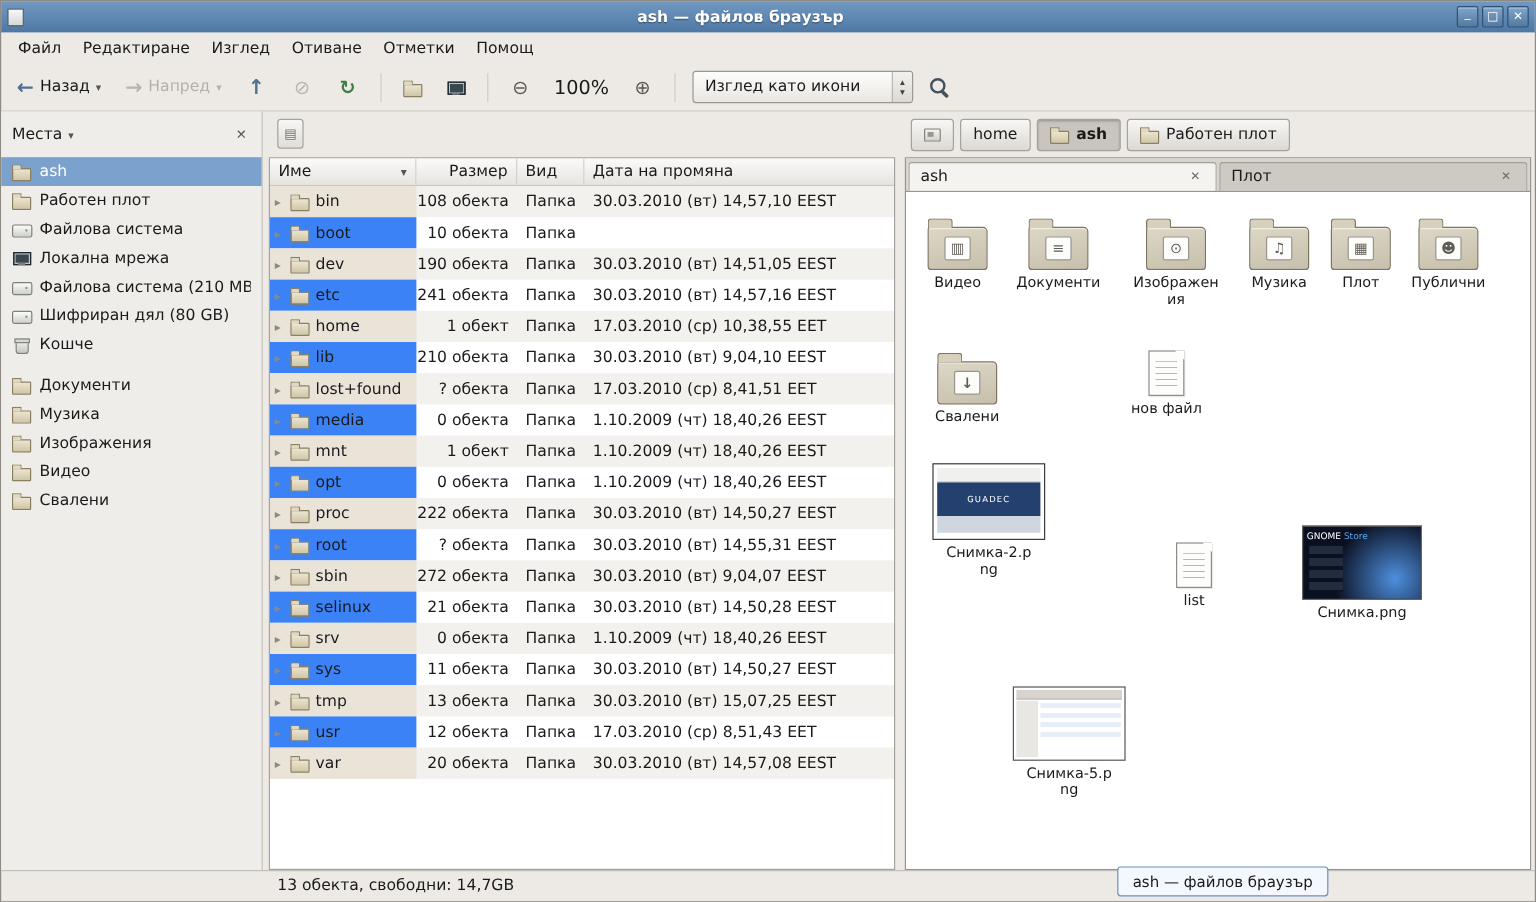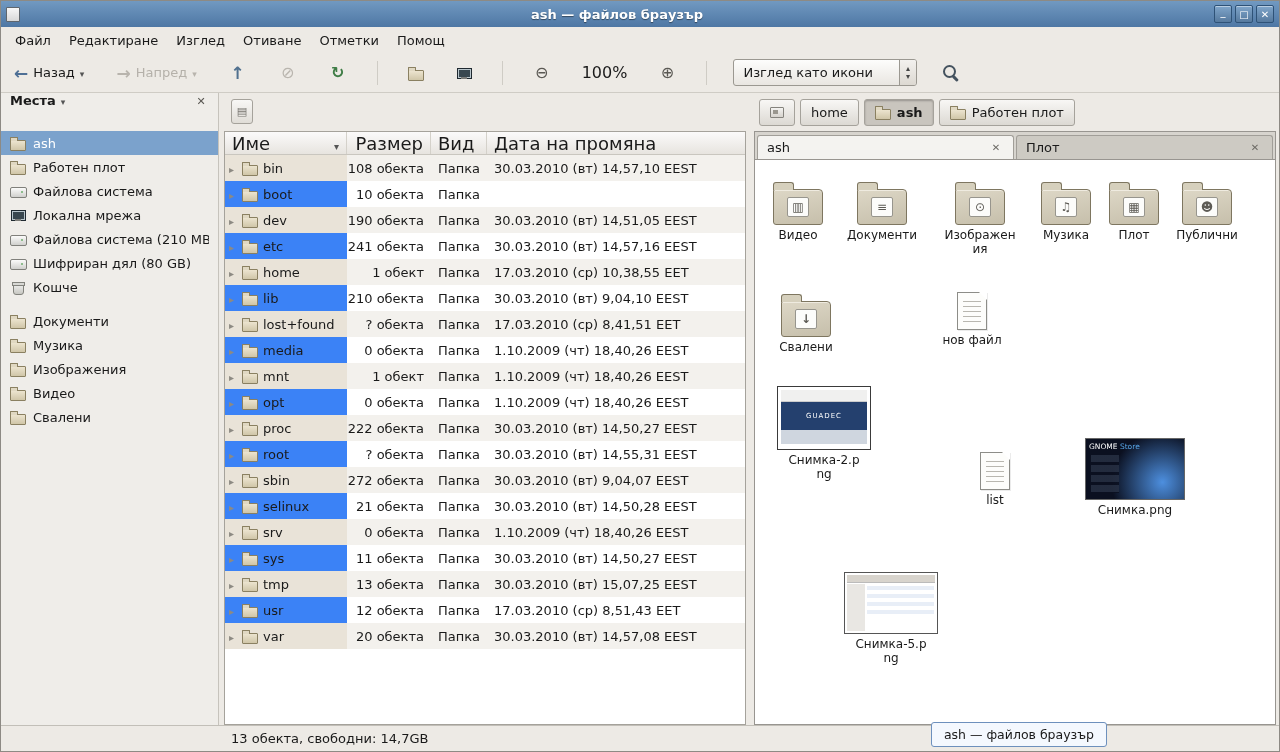--- a/index.html
+++ b/index.html
@@ -23,21 +23,21 @@
     background:linear-gradient(#80a6cb,#55799e);color:#fff;display:flex;
     align-items:center;justify-content:center;font-size:10px;
     box-shadow:inset 0 1px 0 rgba(255,255,255,.45);}
   .wb-min::before{content:"_";position:relative;top:-3px;}
   .wb-max::before{content:"□";}
   .wb-close::before{content:"✕";}
 
   
   .menubar{height:26px;display:flex;align-items:center;padding:0 5px;flex:none;}
   .menu-item{padding:4px 9px;font-size:13px;}
-  .toolbar{height:40px;display:flex;align-items:center;padding:0 6px;gap:18px;
+  .toolbar{height:40px;display:flex;align-items:center;padding:0 6px;gap:6px;
     border-bottom:1px solid #cfccc5;flex:none;}
   .tbtn{height:30px;display:flex;align-items:center;gap:5px;padding:0 7px;border-radius:3px;}
   .tlabel{font-size:13px;}
   .dim{color:#b5b1aa;}
   .arrow-back::before{content:"←";font-size:17px;font-weight:bold;color:#4e6f95;}
   .arrow-fwd::before{content:"→";font-size:17px;font-weight:bold;color:#b8b4ad;}
   .caret::before{content:"▾";font-size:9px;color:#555;}
   .disabled .caret::before{color:#b8b4ad;}
   .gi{display:inline-flex;align-items:center;justify-content:center;width:18px;}
   .i-up::before{content:"↑";font-size:17px;font-weight:bold;color:#51718f;}
@@ -62,21 +62,21 @@
   .mag::after{content:"";position:absolute;width:7px;height:2.5px;background:#44525e;
     transform:rotate(45deg);right:0;bottom:2px;border-radius:1px;}
 
   
   .main{flex:1;display:flex;min-height:0;}
   .split{width:5px;flex:none;}
 
   
   .sidebar{width:218px;flex:none;display:flex;flex-direction:column;background:#efede9;
     border-right:1px solid #c6c3bc;}
-  .side-head{height:38px;display:flex;align-items:flex-start;padding:0 9px;gap:5px;flex:none;font-weight:bold;}
+  .side-head{height:38px;display:flex;align-items:center;padding:0 9px;gap:5px;flex:none;}
   .flexsp{flex:1;}
   .xbtn{width:16px;height:16px;display:flex;align-items:center;justify-content:center;}
   .xbtn::before{content:"✕";font-size:11px;color:#5a5853;}
   .side-item{height:24px;display:flex;align-items:center;gap:7px;padding:0 9px;}
   .side-item.selected{background:var(--sel);color:#fff;}
   .side-sep{height:10px;}
   .side-label{font-size:13px;white-space:nowrap;overflow:hidden;}
 
   
   .mini{display:inline-block;position:relative;width:16px;height:14px;flex:none;}
@@ -98,21 +98,21 @@
 
   
   .treepane{flex:1;display:flex;flex-direction:column;min-width:0;}
   .tree-head{height:38px;flex:none;}
   .mini-btn{width:22px;height:25px;margin:6px 0 0 7px;border:1px solid #a5a29b;border-radius:3px;
     background:linear-gradient(#f8f7f5,#e0ddd7);display:flex;align-items:center;justify-content:center;}
   .tree-body{flex:1;display:flex;flex-direction:column;background:#fff;
     border:1px solid #a5a29b;min-height:0;overflow:hidden;}
   .tree-cols{display:flex;height:23px;flex:none;background:linear-gradient(#fbfafa,#e7e4df);
     border-bottom:1px solid #c9c6bf;}
-  .thc{display:flex;align-items:center;padding:0 7px;font-size:18px;border-right:1px solid #d4d1ca;text-align:center;}
+  .thc{display:flex;align-items:center;padding:0 7px;font-size:13px;border-right:1px solid #d4d1ca;text-align:center;}
   .hc-name{width:122px;}
   .hc-size{width:84px;justify-content:flex-end;}
   .hc-type{width:56px;}
   .hc-date{flex:1;border-right:none;}
   .sortcaret{margin-left:auto;}
   .sortcaret::before{content:"▾";font-size:10px;color:#555;}
   .tree-rows{flex:1;overflow:hidden;}
   .trow{display:flex;height:26px;}
   .trow:nth-child(odd){background:#f3f1ed;}
   .cell{display:flex;align-items:center;padding:0 7px;font-size:13px;white-space:nowrap;}

